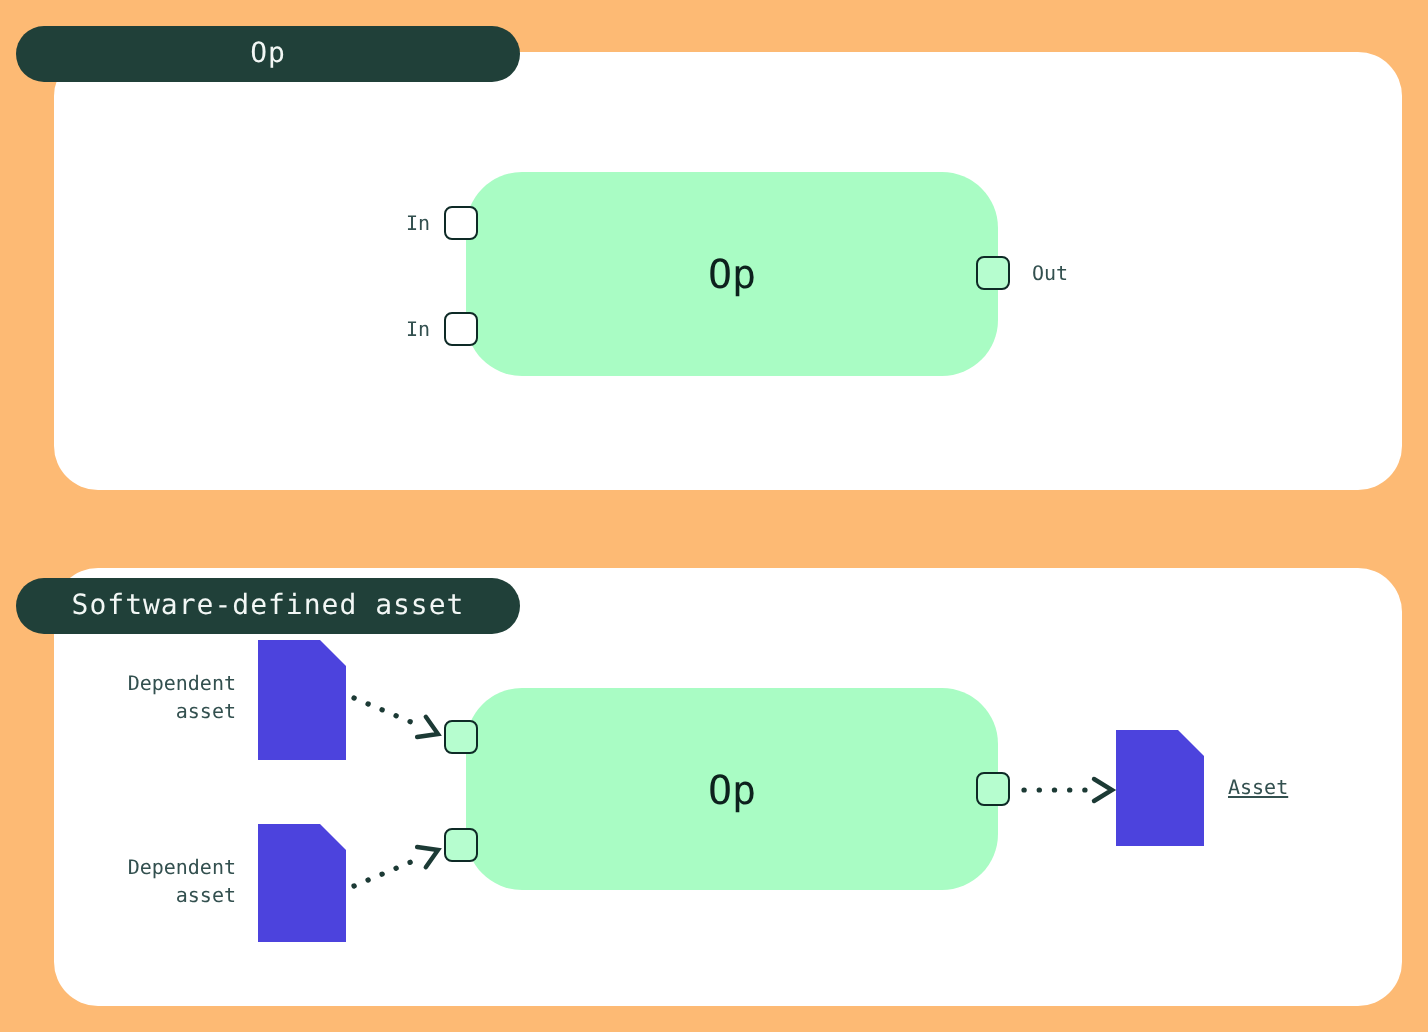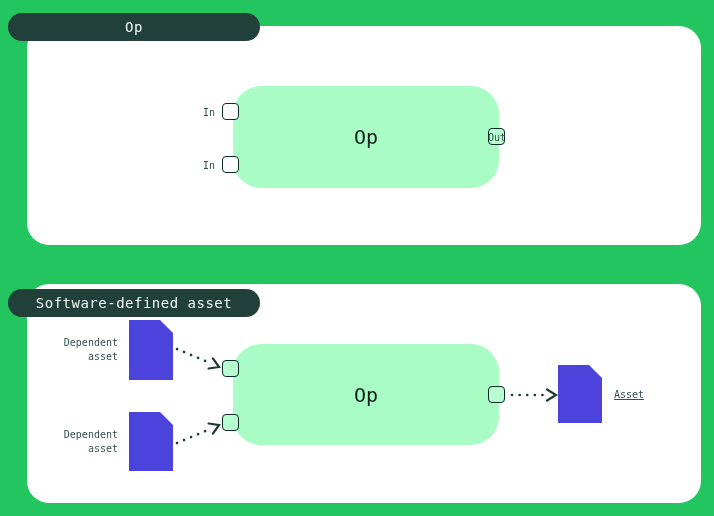--- a/index.html
+++ b/index.html
@@ -1,17 +1,17 @@
 <!DOCTYPE html>
 <html><head>
 <meta charset="utf-8">
 <style>
   html,body{margin:0;padding:0;background:#4d6467;}
   .stage{
-    position:relative;width:714px;height:516px;background:#22c55e;
+    position:relative;width:714px;height:516px;background:#fdba74;
     overflow:hidden;font-family:"DejaVu Sans Mono","Liberation Mono",monospace;
   }
   .abs{position:absolute;}
   .tab{
     left:8px;width:252px;height:28px;background:#204039;border-radius:14px;
     color:#f2f7f5;font-size:14px;display:flex;align-items:center;justify-content:center;
     letter-spacing:.5px;z-index:3;
   }
   .card{
     left:27px;width:674px;height:219px;background:#ffffff;border-radius:22px;z-index:1;
@@ -51,21 +51,21 @@
     <span>Op</span>
   </div>
 
   <div class="abs lbl r" style="left:175px;top:106px;width:40px;">In</div>
   <div class="abs port white" style="left:222px;top:103px;"></div>
 
   <div class="abs lbl r" style="left:175px;top:159px;width:40px;">In</div>
   <div class="abs port white" style="left:222px;top:156px;"></div>
 
   <div class="abs port" style="left:488px;top:128px;"></div>
-  <div class="abs lbl" style="left:488px;top:131px;">Out</div>
+  <div class="abs lbl" style="left:516px;top:131px;">Out</div>
 
   <div class="abs tab" style="top:289px;">
     <span>Software-defined asset</span>
   </div>
 
   <div class="abs card" style="top:284px;"></div>
 
   <div class="abs node" style="top:344px;height:101px;">
     <span>Op</span>
   </div>

